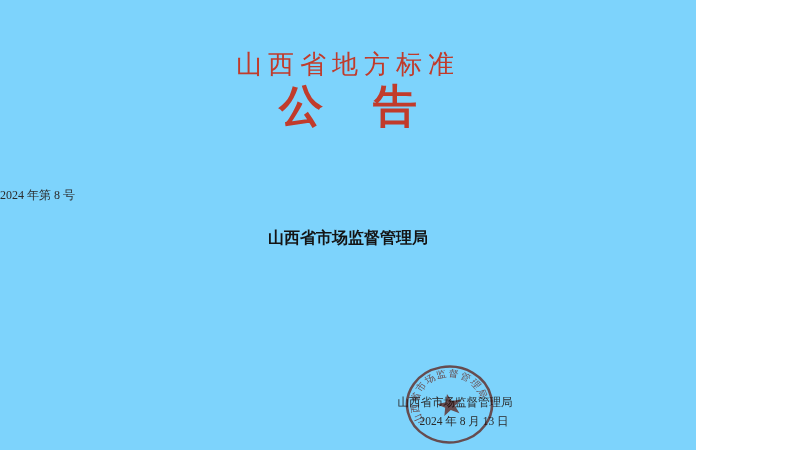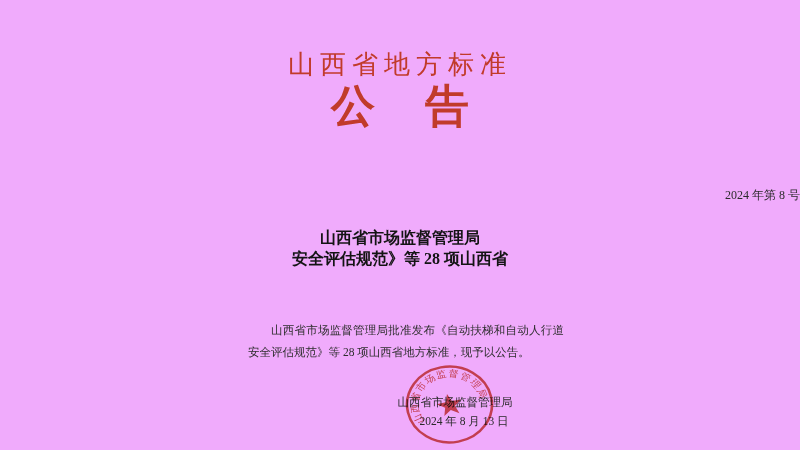--- a/index.html
+++ b/index.html
@@ -1,21 +1,21 @@
 <!DOCTYPE html>
 <html><head>
 <meta charset="utf-8">
 <style>
   * { margin: 0; padding: 0; box-sizing: border-box; }
   html, body { background: #ffffff; }
   .page {
     position: relative;
-    width: 800px;
+    width: 696px;
     height: 450px;
-    background: #f0abfc;
+    background: #7dd3fc;
     overflow: hidden;
     font-family: "Liberation Serif", "DejaVu Serif", serif;
   }
   .header-title {
     position: absolute;
     top: 47px; left: 0; width: 100%;
     text-align: center;
     font-size: 26px;
     letter-spacing: 6px;
     color: #c13b2b;
@@ -28,21 +28,21 @@
     justify-content: center;
     gap: 50px;
     font-size: 44px;
     font-weight: 600;
     color: #c13b2b;
     line-height: 1.1;
   }
   .issue-number {
     position: absolute;
     top: 187px; left: 0; width: 100%;
-    text-align: right;
+    text-align: left;
     font-size: 12px;
     color: #2b2b2b;
   }
   .doc-title {
     position: absolute;
     top: 227px; left: 0; width: 100%;
     text-align: center;
     font-size: 16px;
     font-weight: bold;
     line-height: 21px;
@@ -91,24 +91,22 @@
 
   <div class="gonggao">
     <span>公</span>
     <span>告</span>
   </div>
 
   <div class="issue-number">2024 年第 8 号</div>
 
   <div class="doc-title">
     <div>山西省市场监督管理局</div>
-    <div>安全评估规范》等 28 项山西省</div>
   </div>
 
-  <p class="body-par">山西省市场监督管理局批准发布《自动扶梯和自动人行道安全评估规范》等 28 项山西省地方标准，现予以公告。</p>
 
   <div class="signature">山西省市场监督管理局</div>
 
   <div class="issue-date">2024 年 8 月 13 日</div>
 
   <svg class="seal" viewBox="0 0 92 92" preserveAspectRatio="none">
     <g transform="rotate(-12 46 46)">
       <circle cx="46" cy="46" r="42" fill="none" stroke="#c5382a" stroke-width="2.6"></circle>
       <path id="sealArc" d="M 17.9 59.1 A 31 31 0 1 1 74.1 59.1" fill="none"></path>
       <text font-size="10" fill="#c5382a" letter-spacing="1.2">

